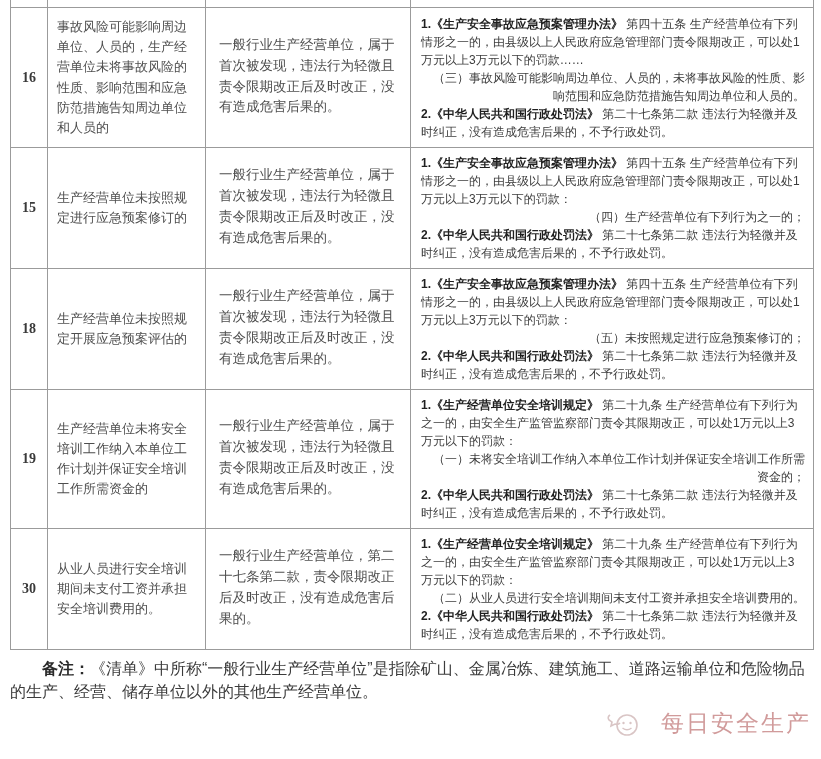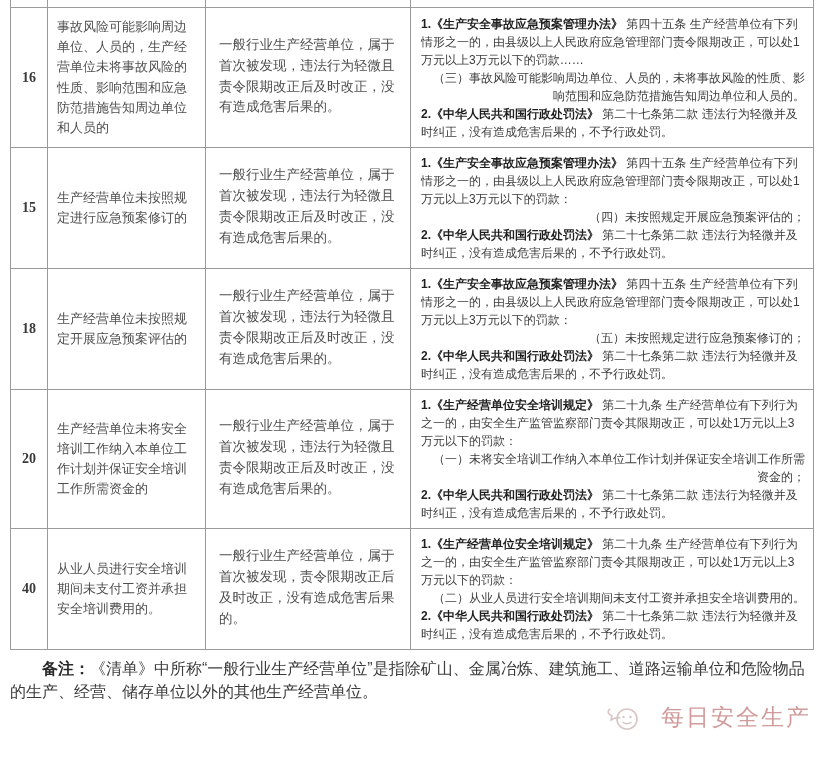--- a/index.html
+++ b/index.html
@@ -33,21 +33,21 @@
            color:#3c3c3c; }
   td.leg p { margin:0; }
   td.leg p b { color:#1f1f1f; }
   td.leg p.item { padding-left:5px;text-align:right; }
 
   .notes { padding:7px 10px 0 10px; font-size:16px; line-height:1.45;
            color:#3b3b3b; }
   .notes p { text-indent:2em; }
   .notes b { color:#2a2a2a; }
 
-  .watermark { position:absolute; right:10px; bottom:24px; display:flex;
+  .watermark { position:absolute; right:10px; bottom:18px; display:flex;
                align-items:center; gap:20px; pointer-events:none; }
   .watermark .wm-text { font-size:23px; letter-spacing:2px; color:#c98a8a;
                         opacity:.85; font-family:"Liberation Sans","DejaVu Sans",sans-serif; }
   .watermark svg { opacity:.75; }
 </style>
 </head>
 <body>
 
 <div class="page">
 
@@ -76,51 +76,51 @@
             <p><b>2.《中华人民共和国行政处罚法》</b> 第二十七条第二款 违法行为轻微并及时纠正，没有造成危害后果的，不予行政处罚。</p>
           </td>
     </tr>
 
     <tr>
       <td class="num">15</td>
       <td class="vio">生产经营单位未按照规定进行应急预案修订的</td>
       <td class="hand">一般行业生产经营单位，属于首次被发现，违法行为轻微且责令限期改正后及时改正，没有造成危害后果的。</td>
       <td class="leg">
             <p><b>1.《生产安全事故应急预案管理办法》</b> 第四十五条 生产经营单位有下列情形之一的，由县级以上人民政府应急管理部门责令限期改正，可以处1万元以上3万元以下的罚款：</p>
-            <p class="item">（四）未按照规定开展应急预案评估的；</p>
+            <p class="item">（四）生产经营单位有下列行为之一的；</p>
             <p><b>2.《中华人民共和国行政处罚法》</b> 第二十七条第二款 违法行为轻微并及时纠正，没有造成危害后果的，不予行政处罚。</p>
           </td>
     </tr>
 
     <tr>
       <td class="num">18</td>
       <td class="vio">生产经营单位未按照规定开展应急预案评估的</td>
       <td class="hand">一般行业生产经营单位，属于首次被发现，违法行为轻微且责令限期改正后及时改正，没有造成危害后果的。</td>
       <td class="leg">
             <p><b>1.《生产安全事故应急预案管理办法》</b> 第四十五条 生产经营单位有下列情形之一的，由县级以上人民政府应急管理部门责令限期改正，可以处1万元以上3万元以下的罚款：</p>
             <p class="item">（五）未按照规定进行应急预案修订的；</p>
             <p><b>2.《中华人民共和国行政处罚法》</b> 第二十七条第二款 违法行为轻微并及时纠正，没有造成危害后果的，不予行政处罚。</p>
           </td>
     </tr>
 
     <tr>
-      <td class="num">20</td>
+      <td class="num">19</td>
       <td class="vio">生产经营单位未将安全培训工作纳入本单位工作计划并保证安全培训工作所需资金的</td>
       <td class="hand">一般行业生产经营单位，属于首次被发现，违法行为轻微且责令限期改正后及时改正，没有造成危害后果的。</td>
       <td class="leg">
             <p><b>1.《生产经营单位安全培训规定》</b> 第二十九条 生产经营单位有下列行为之一的，由安全生产监管监察部门责令其限期改正，可以处1万元以上3万元以下的罚款：</p>
             <p class="item">（一）未将安全培训工作纳入本单位工作计划并保证安全培训工作所需资金的；</p>
             <p><b>2.《中华人民共和国行政处罚法》</b> 第二十七条第二款 违法行为轻微并及时纠正，没有造成危害后果的，不予行政处罚。</p>
           </td>
     </tr>
 
     <tr>
-      <td class="num">40</td>
+      <td class="num">30</td>
       <td class="vio">从业人员进行安全培训期间未支付工资并承担安全培训费用的。</td>
-      <td class="hand">一般行业生产经营单位，属于首次被发现，责令限期改正后及时改正，没有造成危害后果的。</td>
+      <td class="hand">一般行业生产经营单位，第二十七条第二款，责令限期改正后及时改正，没有造成危害后果的。</td>
       <td class="leg">
             <p><b>1.《生产经营单位安全培训规定》</b> 第二十九条 生产经营单位有下列行为之一的，由安全生产监管监察部门责令其限期改正，可以处1万元以上3万元以下的罚款：</p>
             <p class="item">（二）从业人员进行安全培训期间未支付工资并承担安全培训费用的。</p>
             <p><b>2.《中华人民共和国行政处罚法》</b> 第二十七条第二款 违法行为轻微并及时纠正，没有造成危害后果的，不予行政处罚。</p>
           </td>
     </tr>
   </tbody>
   </table>
 
   <div class="notes" id="notes">

